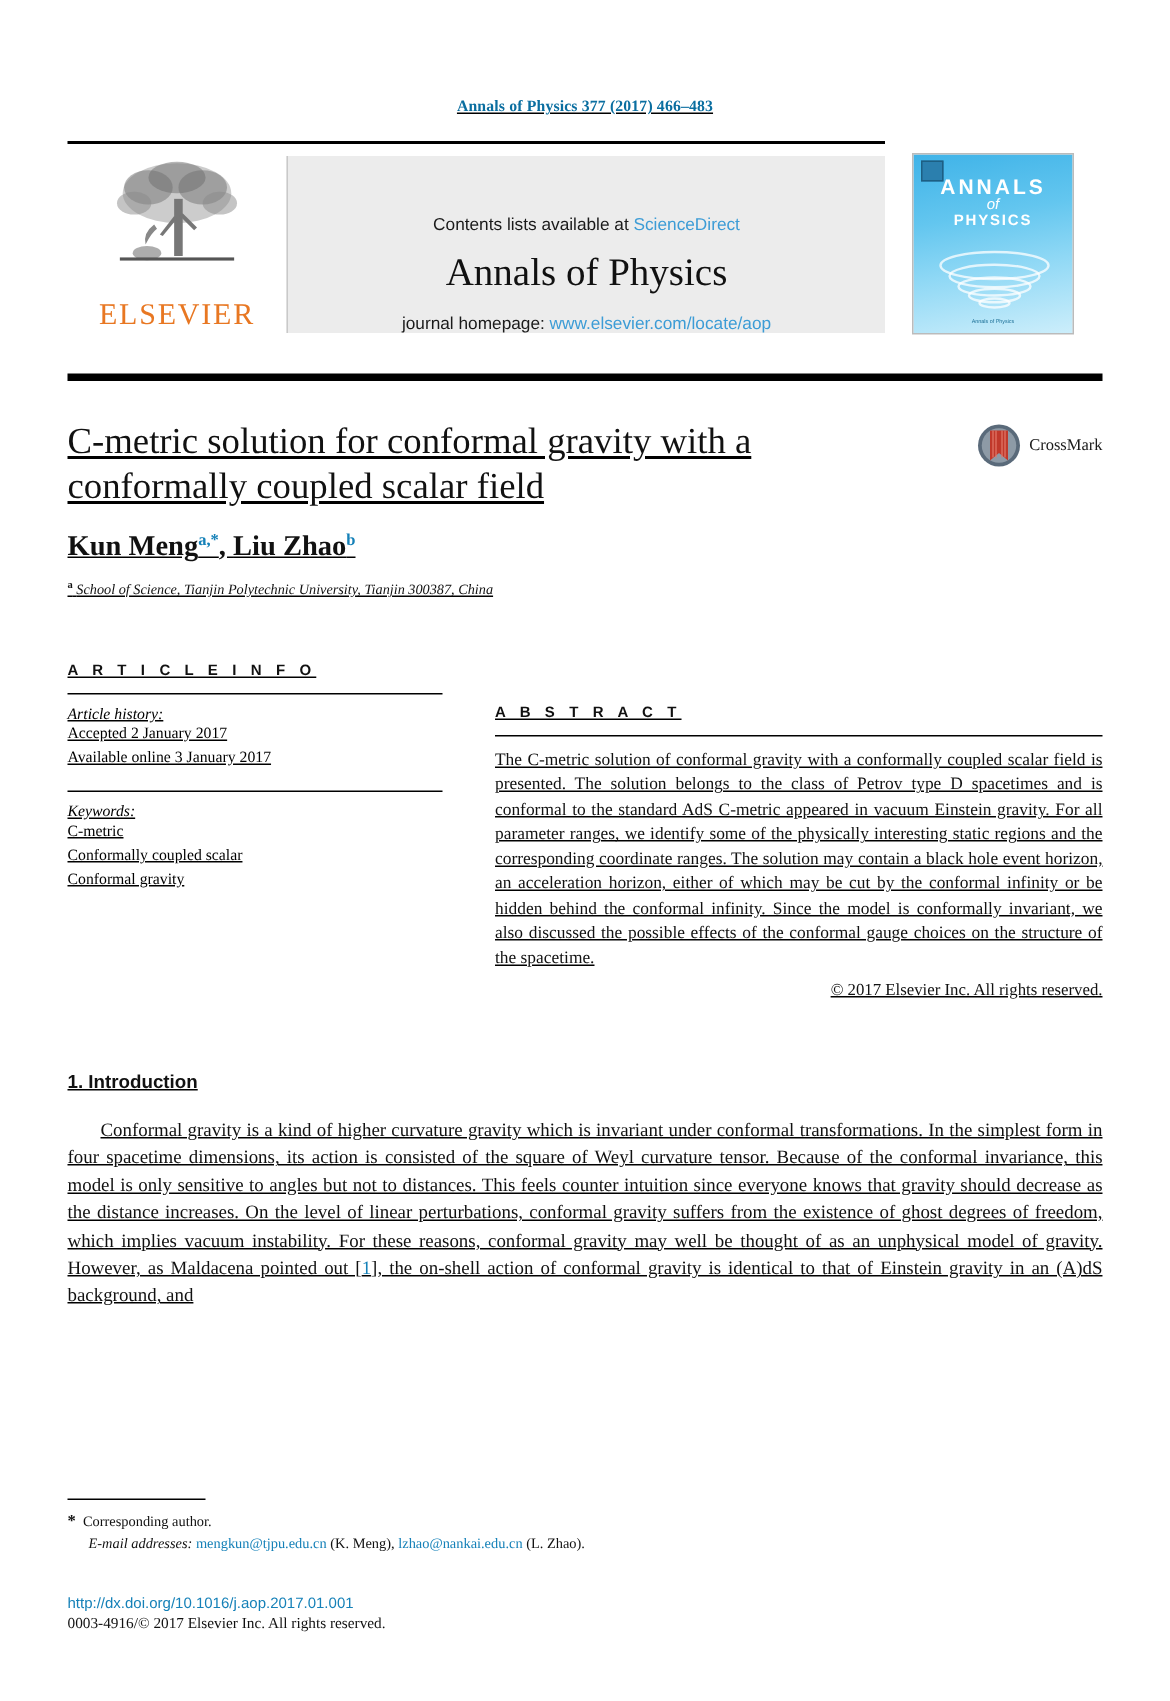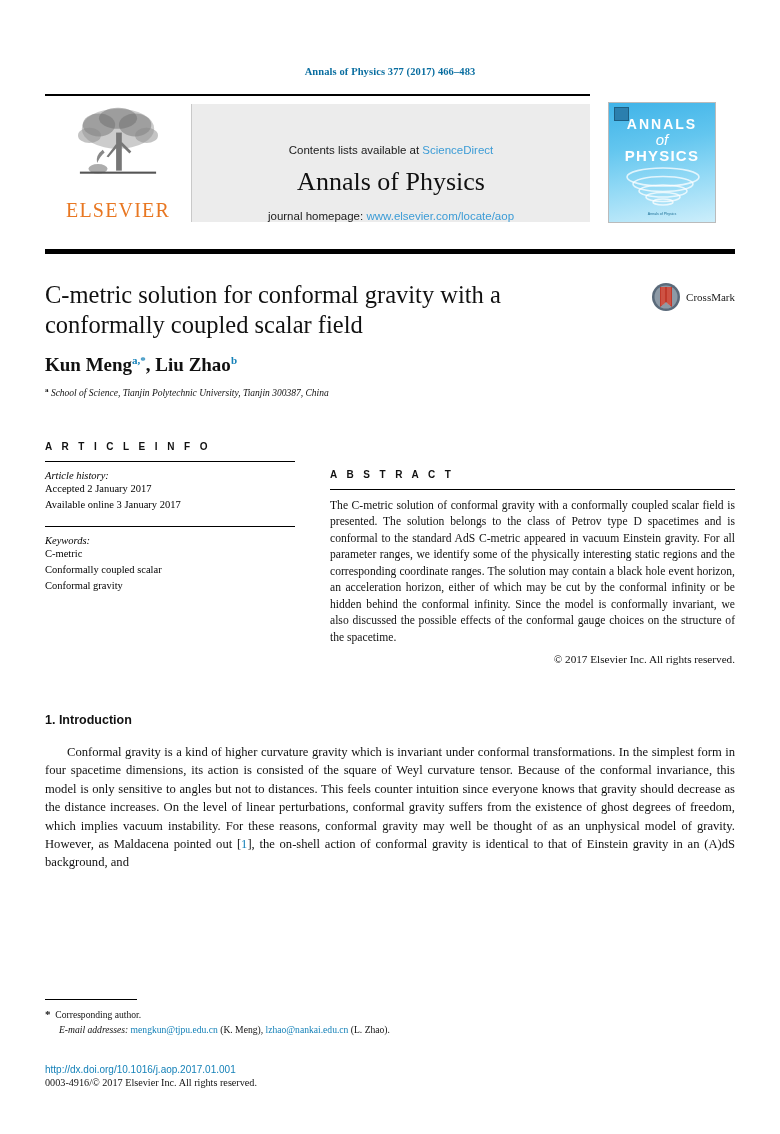--- a/index.html
+++ b/index.html
@@ -3,21 +3,21 @@
 <meta charset="utf-8">
 <style>
   * { box-sizing: border-box; margin: 0; padding: 0; }
   html, body {
     width: 780px; height: 1134px;
     background: #ffffff;
     font-family: "Liberation Serif", serif;
     color: #000;
     overflow: hidden;
   }
-  .page { position: relative; width: 780px; height: 1126px; padding: 0; }
+  .page { position: relative; width: 780px; height: 1126px; padding: 0; text-decoration: underline; }
 
   
   .runhead {
     text-align: center;
     font-family: "Liberation Serif", serif;
     font-weight: bold;
     font-size: 10.5px;
     color: #0a6ea0;
     padding-top: 66px;
     letter-spacing: 0.1px;
@@ -83,22 +83,22 @@
     background: #2b7fae;
     border: 1px solid #1d5f83;
   }
   .cover-title {
     position: absolute; left: 0; top: 14px; width: 100%;
     text-align: center; color: #fff;
     font-family: "Liberation Sans", sans-serif;
     font-weight: bold; line-height: 1.08;
   }
   .cover-title .l1 { font-size: 14px; letter-spacing: 2px; display:block; }
-  .cover-title .l2 { font-size: 15px; font-weight: normal; display:block; font-style: italic;}
-  .cover-title .l3 { font-size: 15px; letter-spacing: 1.2px; display:block; }
+  .cover-title .l2 { font-size: 10px; font-weight: normal; display:block; font-style: italic;}
+  .cover-title .l3 { font-size: 10px; letter-spacing: 1.2px; display:block; }
   .cover-foot {
     position: absolute; bottom: 6px; left: 0; width: 100%;
     text-align: center; color: #1c6f96; font-size: 3.6px;
     font-family: "Liberation Sans", sans-serif;
   }
 
   
   .thick-rule {
     margin: 22px 45px 0 45px;
     height: 5px; background: #000;

